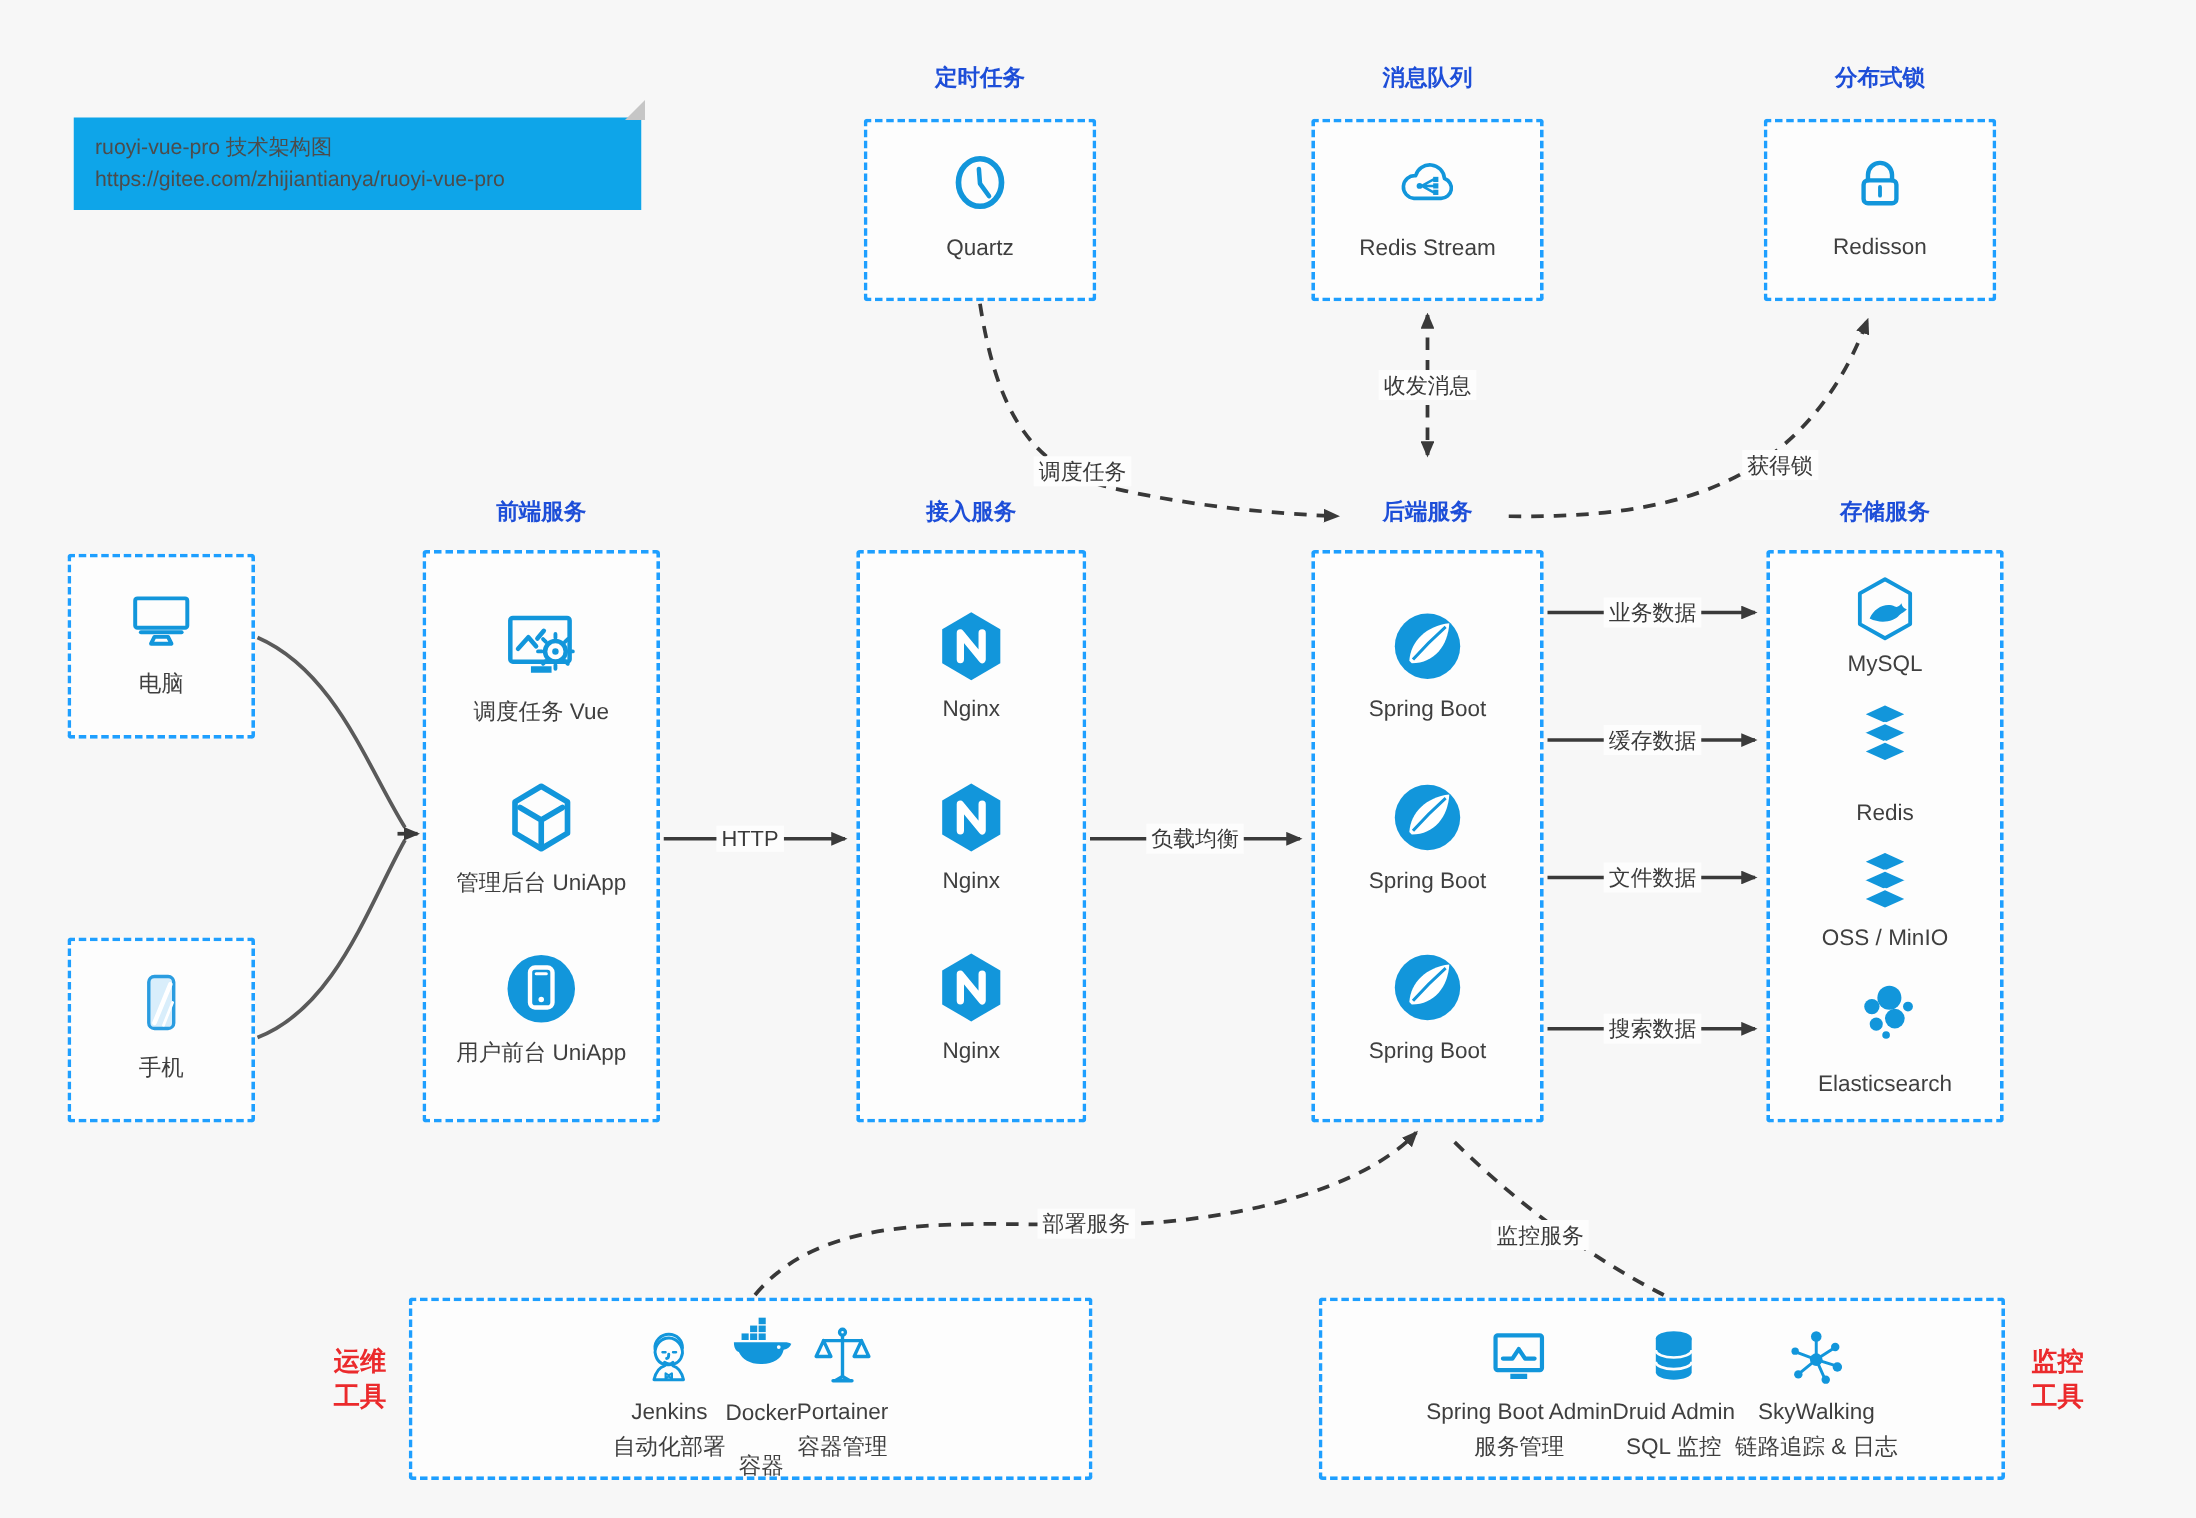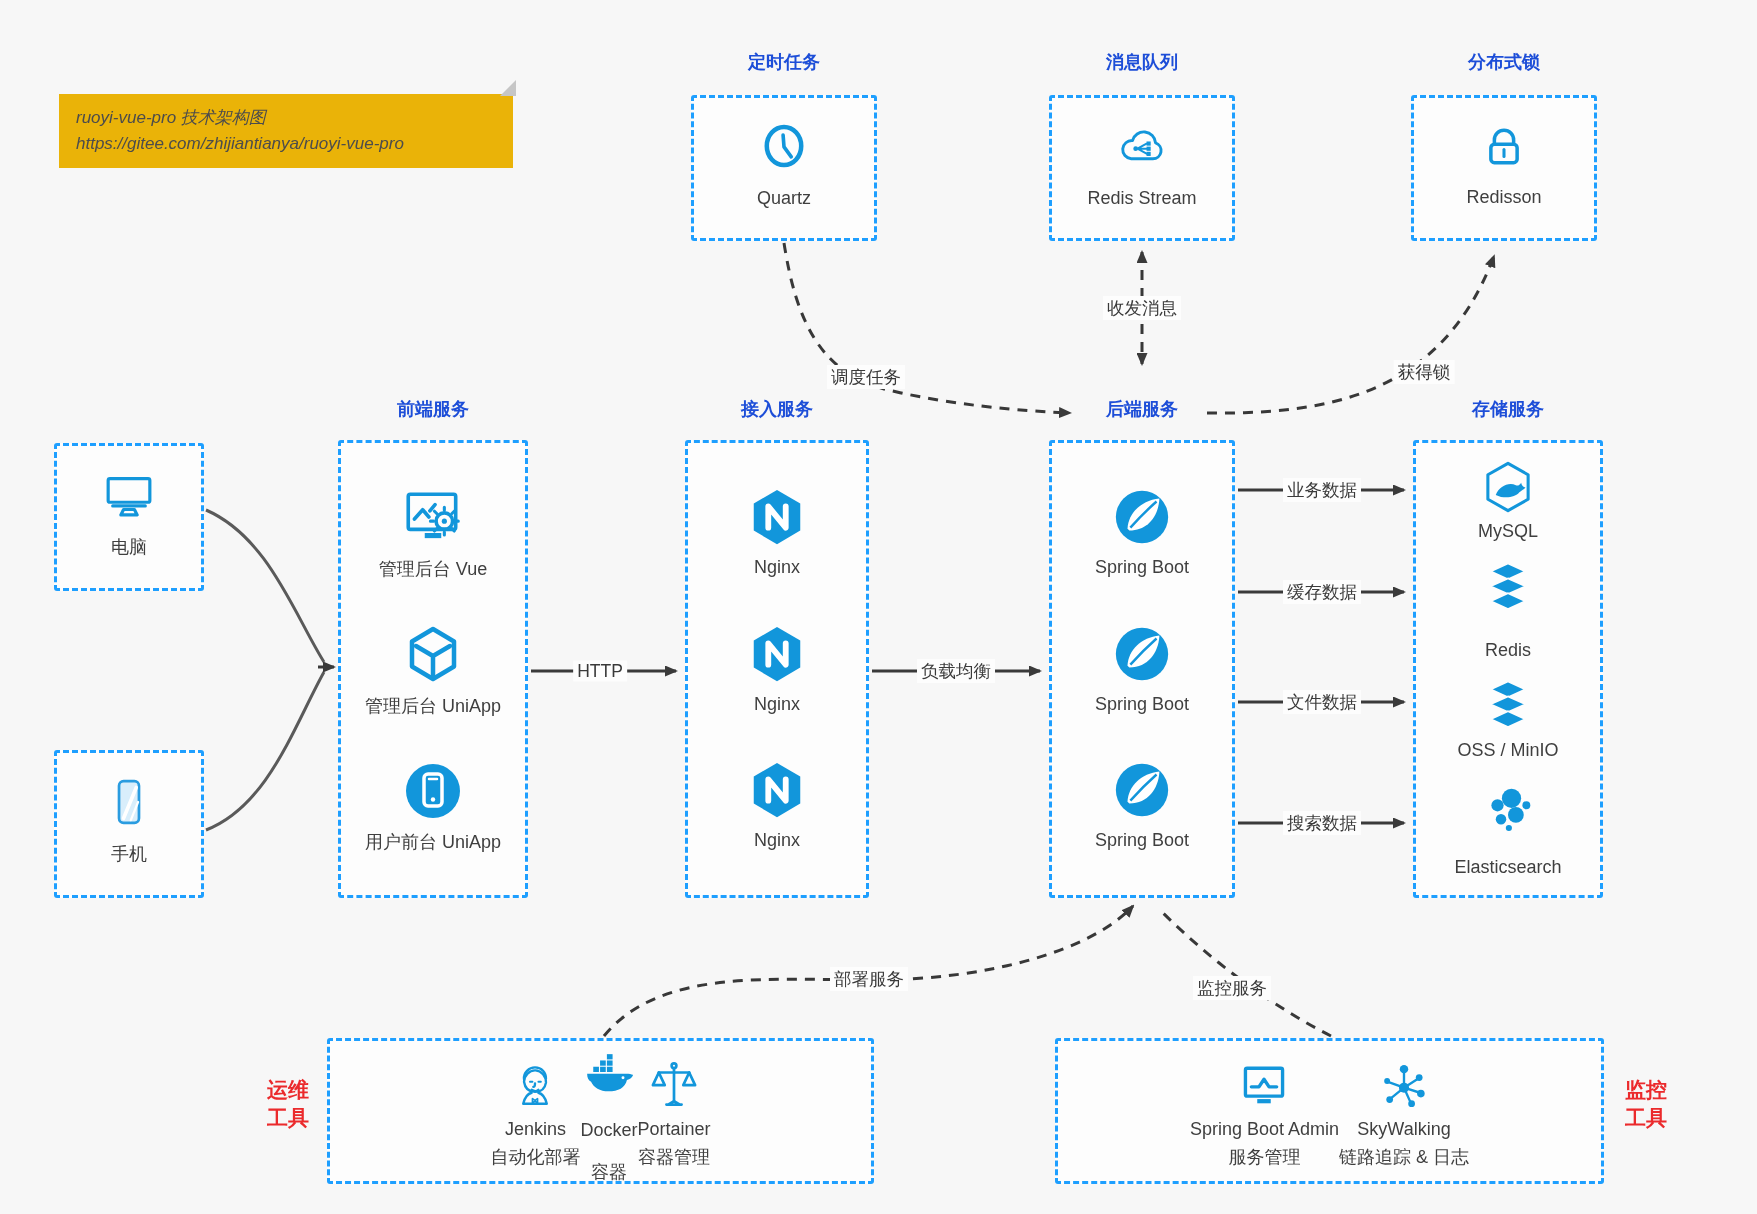--- a/index.html
+++ b/index.html
@@ -12,23 +12,23 @@
   .single{justify-content:center;gap:11px;padding-bottom:10px;}
   .gtitle{position:absolute;transform:translateX(-50%);color:#1d4ed8;font-weight:bold;
           font-size:18px;white-space:nowrap;z-index:2;}
   .item{display:flex;flex-direction:column;align-items:center;gap:7px;}
   .ilabel{font-size:18px;color:#3f3f3f;white-space:nowrap;text-align:center;line-height:24px;}
   .chip{position:absolute;transform:translate(-50%,-50%);background:#fdfdfd;font-size:17.5px;
         color:#3a3a3a;padding:0 4px;white-space:nowrap;z-index:3;}
   .side-label{position:absolute;color:#eb2a2c;font-weight:bold;font-size:21px;line-height:28px;
         text-align:center;transform:translateX(-50%);z-index:2;}
   .hgroup{flex-direction:row;justify-content:center;padding-top:6px;}
-  .note{position:absolute;left:59px;top:94px;width:454px;height:74px;background:#eab308;
+  .note{position:absolute;left:59px;top:94px;width:454px;height:74px;background:#0ea5e9;
         z-index:2;font-size:17px;color:#4c4c4c;line-height:26px;padding:11px 0 0 17px;
-        box-sizing:border-box;font-style:italic;}
+        box-sizing:border-box;}
   .note-fold{position:absolute;top:-14px;right:-3px;width:0;height:0;
         border-bottom:16px solid #c6c6c6;border-left:16px solid transparent;}
   .ic{display:block;}
 </style>
 </head>
 <body>
 
 <div class="stage">
 
   <svg class="cl" width="1757" height="1214" viewBox="0 0 1757 1214">
@@ -128,21 +128,21 @@
     <div class="item">
       <svg class="ic" width="66" height="66" viewBox="0 0 64 64" stroke="#1296db" fill="none" stroke-width="3.5" stroke-linecap="round" stroke-linejoin="round">
         <rect x="8" y="10" width="46" height="34" rx="2"></rect>
         <path d="M14,34 l8,-9 6,7"></path>
         <path d="M29,26 l5,-6"></path>
         <circle cx="43" cy="36" r="8"></circle>
         <circle cx="43" cy="36" r="2.5" fill="#1296db" stroke="none"></circle>
         <path d="M43,25.5 v-3 M43,46.5 v3 M32.5,36 h-3 M53.5,36 h3 M35.6,28.6 l-2.2,-2.2 M50.4,43.4 l2.2,2.2 M35.6,43.4 l-2.2,2.2 M50.4,28.6 l2.2,-2.2" stroke-width="3"></path>
         <path d="M24,50 h16" stroke-width="5" stroke-linecap="butt"></path>
       </svg>
-      <div class="ilabel">管理后台 Vue</div>
+      <div class="ilabel">调度任务 Vue</div>
     </div>
     <div class="item">
       <svg class="ic" width="64" height="64" viewBox="0 0 64 64" stroke="#1296db" fill="none" stroke-width="4.5" stroke-linecap="round" stroke-linejoin="round">
         <path d="M32,6 L53,18.5 V43.5 L32,56 L11,43.5 V18.5 Z"></path>
         <path d="M32,33 V52 M32,33 L15,23 M32,33 L49,23"></path>
       </svg>
       <div class="ilabel">管理后台 UniApp</div>
     </div>
     <div class="item">
       <svg class="ic" width="64" height="64" viewBox="0 0 64 64">
@@ -294,20 +294,30 @@
   </div>
   <div class="dbox hgroup" style="left:1055px;top:1038px;width:549px;height:146px">
     <div class="item" style="gap:4px">
       <svg class="ic" width="54" height="54" viewBox="0 0 64 64" stroke="#1296db" fill="none" stroke-width="4" stroke-linecap="round" stroke-linejoin="round">
         <rect x="10" y="11" width="44" height="33" rx="2"></rect>
         <path d="M17,33 h9 l6,-9 6,9 h9"></path>
         <path d="M24,50 h16" stroke-width="5" stroke-linecap="butt"></path>
       </svg>
       <div class="ilabel">Spring Boot Admin</div>
       <div class="ilabel">服务管理</div>
+    </div>
+    <div class="item" style="gap:4px">
+      <svg class="ic" width="54" height="54" viewBox="0 0 64 64" fill="#1296db">
+        <ellipse cx="32" cy="14" rx="17" ry="7"></ellipse>
+        <path d="M15,14 v32 c0,4 7.6,7 17,7 s17,-3 17,-7 V14 z"></path>
+        <path d="M15,25 c0,4 7.6,7 17,7 s17,-3 17,-7" stroke="#fdfdfd" stroke-width="2.5" fill="none"></path>
+        <path d="M15,36 c0,4 7.6,7 17,7 s17,-3 17,-7" stroke="#fdfdfd" stroke-width="2.5" fill="none"></path>
+      </svg>
+      <div class="ilabel">Druid Admin</div>
+      <div class="ilabel">SQL 监控</div>
     </div>
     <div class="item" style="gap:4px">
       <svg class="ic" width="54" height="54" viewBox="0 0 64 64" fill="#1296db">
         <path d="M32,34 L32,13 M32,34 L49,23 M32,34 L51,40 M32,34 L40,52 M32,34 L16,47 M32,34 L13,27" stroke="#1296db" stroke-width="2.8" fill="none"></path>
         <circle cx="32" cy="34" r="6"></circle>
         <circle cx="32" cy="12" r="5"></circle>
         <circle cx="50" cy="22" r="4"></circle>
         <circle cx="52" cy="41" r="4.5"></circle>
         <circle cx="41" cy="53" r="4"></circle>
         <circle cx="15" cy="48" r="4"></circle>

